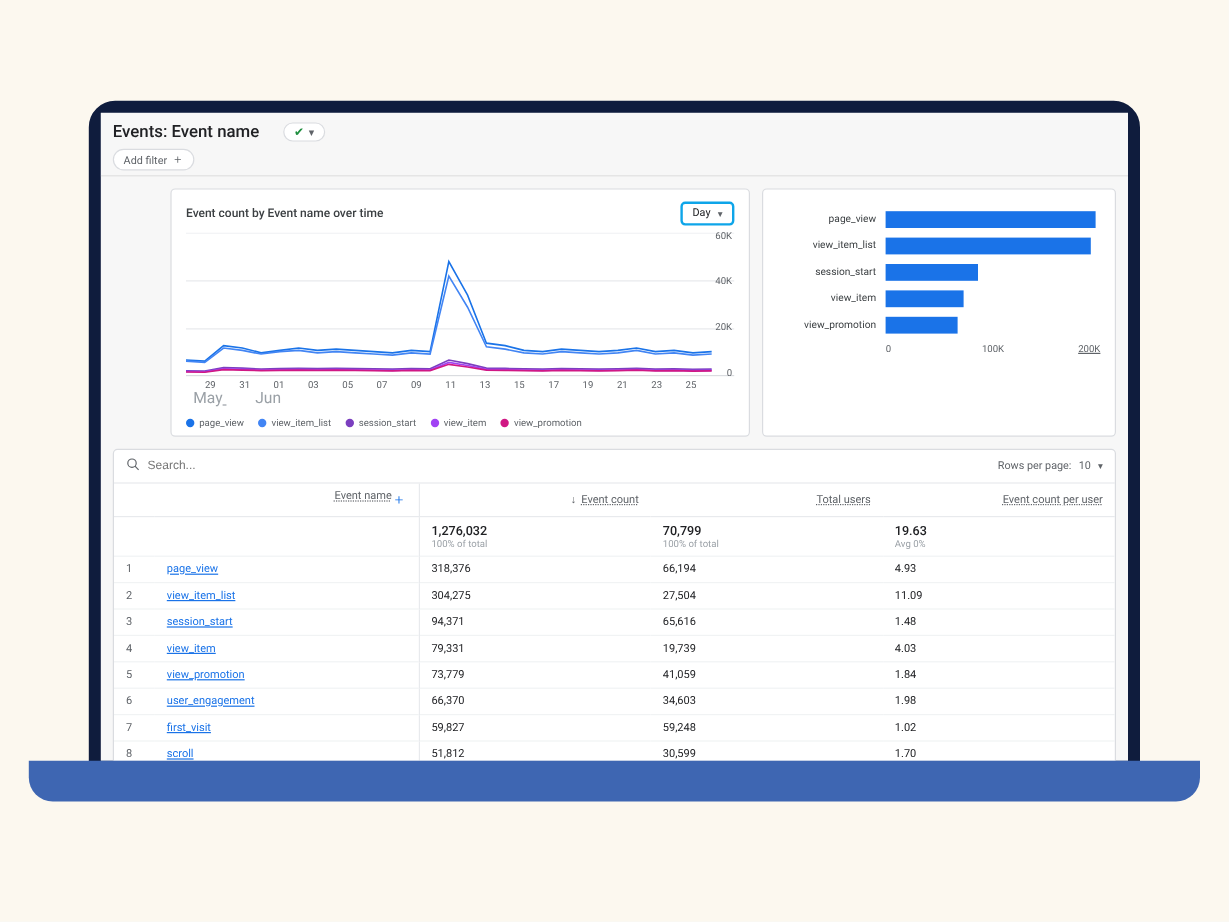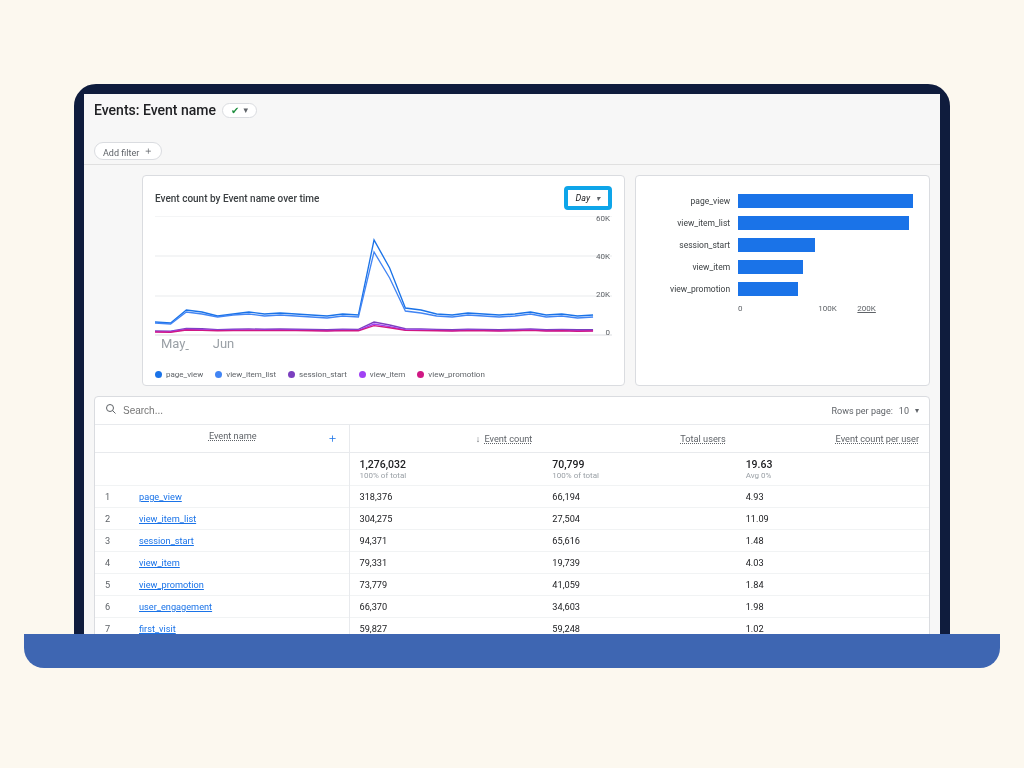--- a/index.html
+++ b/index.html
@@ -42,21 +42,21 @@
     overflow: hidden;
     font-size: 10px;
     color: #202124;
   }
 
   .topbar {
     padding: 8px 10px 4px 10px;
     background: #f7f7f7;
     border-bottom: 1px solid #e0e0e0;
   }
-  .title-row { display: flex; align-items: center; gap: 6px; margin-bottom: 24px; }
+  .title-row { display: flex; align-items: center; gap: 20px; margin-bottom: 6px; }
   .page-title { font-size: 14px; font-weight: 500; }
   .chip {
     display: inline-flex; align-items: center; gap: 4px;
     border: 1px solid #dadce0; border-radius: 12px;
     padding: 1px 8px; font-size: 9px; color: #5f6368; background: #fff;
   }
   .chip .check { color: #1e8e3e; font-size: 10px; }
   .add-filter-btn {
     display: inline-flex; align-items: flex-end; gap: 4px;
     border: 1px solid #dadce0; border-radius: 12px;
@@ -71,22 +71,22 @@
   .card {
     background: #fff; border: 1px solid #dadce0; border-radius: 4px;
     padding: 10px 12px 6px 12px;
   }
   .card.line-card { flex: 1.7; margin-left: 48px; }
   .card.bar-card { flex: 1; }
 
   .card-header { display: flex; justify-content: space-between; align-items: center; margin-bottom: 6px; }
   .card-title { font-size: 10px; font-weight: 500; color: #3c4043; }
   .day-select {
-    border: 4px solid #0ea5e9; border-radius: 4px; padding: 3px 8px;
-    font-size: 9px; display: flex; align-items: center; gap: 6px; cursor: pointer; font-style: italic;
+    border: 2px solid #0ea5e9; border-radius: 4px; padding: 3px 8px;
+    font-size: 9px; display: flex; align-items: center; gap: 6px; cursor: pointer;
   }
   .day-select .caret { font-size: 8px; color: #5f6368; }
 
   .line-chart-area { position: relative; height: 148px; }
   .line-chart-area svg { width: 100%; height: 120px; display: block; }
   .y-tick { position: absolute; right: 2px; font-size: 8px; color: #5f6368; }
   .x-axis-labels { display: flex; font-size: 8px; color: #5f6368; margin-top: 2px; padding-left: 6px; padding-right: 22px; }
   .x-axis-labels span { flex: 1; text-align: center; }
   .x-axis-month { font-size: 13px; color: #9aa0a6; padding-left: 6px; text-decoration: underline; }
   .x-axis-month .m1 { display: inline-block; }
@@ -96,39 +96,39 @@
   .legend-item { display: flex; align-items: center; gap: 4px; font-size: 8px; color: #5f6368; }
   .swatch { width: 7px; height: 7px; border-radius: 50%; display: inline-block; }
 
   .bar-chart { margin-top: 4px; }
   .bar-row { display: flex; align-items: center; height: 22px; gap: 6px; }
   .bar-label { width: 84px; font-size: 8.5px; color: #3c4043; text-align: right; padding-right: 2px; }
   .bar-track { flex: 1; height: 14px; position: relative; }
   .bar-fill { position: absolute; left: 0; top: 0; bottom: 0; background: #1a73e8; }
   .bar-axis { display: flex; margin-left: 90px; font-size: 8px; color: #5f6368; margin-top: 4px; }
   .bar-axis span { flex: 1; }
-  .bar-axis span:last-child { text-align: left; text-decoration: underline; }
+  .bar-axis span:last-child { text-align: right; text-decoration: underline; }
   .bar-axis span:nth-child(2) { text-align: center; }
 
   .table-card {
     margin: 0 10px 10px 10px; background: #fff; border: 1px solid #dadce0; border-radius: 4px;
   }
   .search-row {
     display: flex; align-items: center; padding: 6px 10px; border-bottom: 1px solid #e8eaed;
     color: #5f6368;
   }
   .search-icon { font-size: 12px; margin-right: 6px; }
   .search-input { border: none; outline: none; font-size: 10px; flex: 1; color: #5f6368; background: transparent; }
   .rows-per-page { display: flex; align-items: center; gap: 6px; font-size: 9px; }
   .rows-per-page .caret { font-size: 8px; }
 
   table.data { width: 100%; border-collapse: collapse; table-layout: fixed; }
   table.data th, table.data td { padding: 5px 10px; font-size: 9.2px; }
   table.data thead th {
-    text-align: center; color: #5f6368; font-weight: 400;
+    text-align: right; color: #5f6368; font-weight: 400;
     border-bottom: 1px solid #e8eaed;
   }
   table.data thead th.right { text-align: right; padding-left: 16px; }
   table.data thead th .hdr { text-decoration: underline dotted; }
   table.data thead th .sort-arrow { margin-right: 2px; font-size: 9px; }
   table.data tbody td { border-top: 1px solid #f1f3f4; }
   table.data tbody td.right { text-align: left; }
   table.data tbody td.idx { width: 34px; color: #5f6368; }
   col.idx-col { width: 34px; }
   col.name-col { width: 220px; }
@@ -178,20 +178,37 @@
             <line x1="0" y1="0" x2="480" y2="0" stroke="#e8eaed"></line>
             <line x1="0" y1="40" x2="480" y2="40" stroke="#e8eaed"></line>
             <line x1="0" y1="80" x2="480" y2="80" stroke="#e8eaed"></line>
             <line x1="0" y1="119" x2="480" y2="119" stroke="#dadce0"></line>
           <polyline points="0.0,106.0 16.4,107.0 32.9,94.0 49.3,96.0 65.7,100.0 82.1,98.0 98.6,96.0 115.0,98.0 131.4,97.0 147.9,98.0 164.3,99.0 180.7,100.0 197.1,98.0 213.6,99.0 230.0,24.0 246.4,52.0 262.9,92.0 279.3,94.0 295.7,98.0 312.1,99.0 328.6,97.0 345.0,98.0 361.4,99.0 377.9,98.0 394.3,96.0 410.7,99.0 427.1,98.0 443.6,100.0 460.0,99.0" fill="none" stroke="#1a73e8" stroke-width="1.4"></polyline>
               <polyline points="0.0,107.0 16.4,108.0 32.9,96.0 49.3,98.0 65.7,101.0 82.1,99.0 98.6,98.0 115.0,100.0 131.4,99.0 147.9,100.0 164.3,101.0 180.7,102.0 197.1,100.0 213.6,101.0 230.0,36.0 246.4,62.0 262.9,95.0 279.3,97.0 295.7,100.0 312.1,101.0 328.6,99.0 345.0,100.0 361.4,101.0 377.9,100.0 394.3,98.0 410.7,101.0 427.1,100.0 443.6,102.0 460.0,101.0" fill="none" stroke="#4285f4" stroke-width="1.4"></polyline>
               <polyline points="0.0,115.0 16.4,115.2 32.9,112.4 49.3,112.8 65.7,113.6 82.1,113.2 98.6,113.0 115.0,113.2 131.4,113.0 147.9,113.2 164.3,113.4 180.7,113.6 197.1,113.2 213.6,113.4 230.0,106.0 246.4,109.0 262.9,112.8 279.3,113.0 295.7,113.4 312.1,113.6 328.6,113.2 345.0,113.4 361.4,113.6 377.9,113.4 394.3,113.0 410.7,113.6 427.1,113.4 443.6,113.8 460.0,113.6" fill="none" stroke="#7b3fbf" stroke-width="1.4"></polyline>
               <polyline points="0.0,115.6 16.4,115.8 32.9,113.4 49.3,113.8 65.7,114.4 82.1,114.2 98.6,114.0 115.0,114.2 131.4,114.0 147.9,114.2 164.3,114.4 180.7,114.6 197.1,114.2 213.6,114.4 230.0,108.0 246.4,110.6 262.9,113.8 279.3,114.0 295.7,114.4 312.1,114.6 328.6,114.2 345.0,114.4 361.4,114.6 377.9,114.4 394.3,114.0 410.7,114.6 427.1,114.4 443.6,114.8 460.0,114.6" fill="none" stroke="#a142f4" stroke-width="1.4"></polyline>
               <polyline points="0.0,116.0 16.4,116.2 32.9,114.0 49.3,114.4 65.7,114.8 82.1,114.6 98.6,114.4 115.0,114.6 131.4,114.4 147.9,114.6 164.3,114.8 180.7,115.0 197.1,114.6 213.6,114.8 230.0,109.6 246.4,111.8 262.9,114.4 279.3,114.6 295.7,114.8 312.1,115.0 328.6,114.6 345.0,114.8 361.4,115.0 377.9,114.8 394.3,114.4 410.7,115.0 427.1,114.8 443.6,115.2 460.0,115.0" fill="none" stroke="#d01884" stroke-width="1.4"></polyline>
             </svg>
+          <div class="x-axis-labels" id="x-ticks">
+              <span>29</span>
+              <span>31</span>
+              <span>01</span>
+              <span>03</span>
+              <span>05</span>
+              <span>07</span>
+              <span>09</span>
+              <span>11</span>
+              <span>13</span>
+              <span>15</span>
+              <span>17</span>
+              <span>19</span>
+              <span>21</span>
+              <span>23</span>
+              <span>25</span>
+            </div>
           <div class="x-axis-month">
             <span class="m1">May</span>
             <span class="m2">Jun</span>
           </div>
         </div>
         <div class="legend" id="legend">
             <span class="legend-item">
               <span class="swatch" style="background: rgb(26, 115, 232);"></span>
               <span>page_view</span>
             </span>

